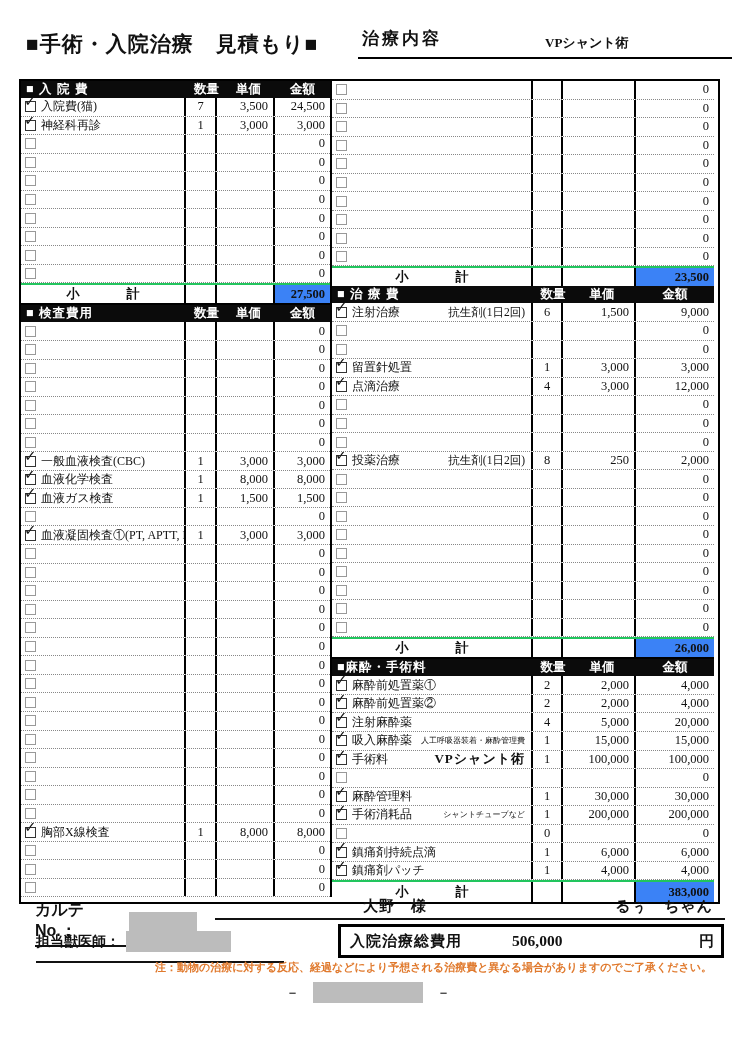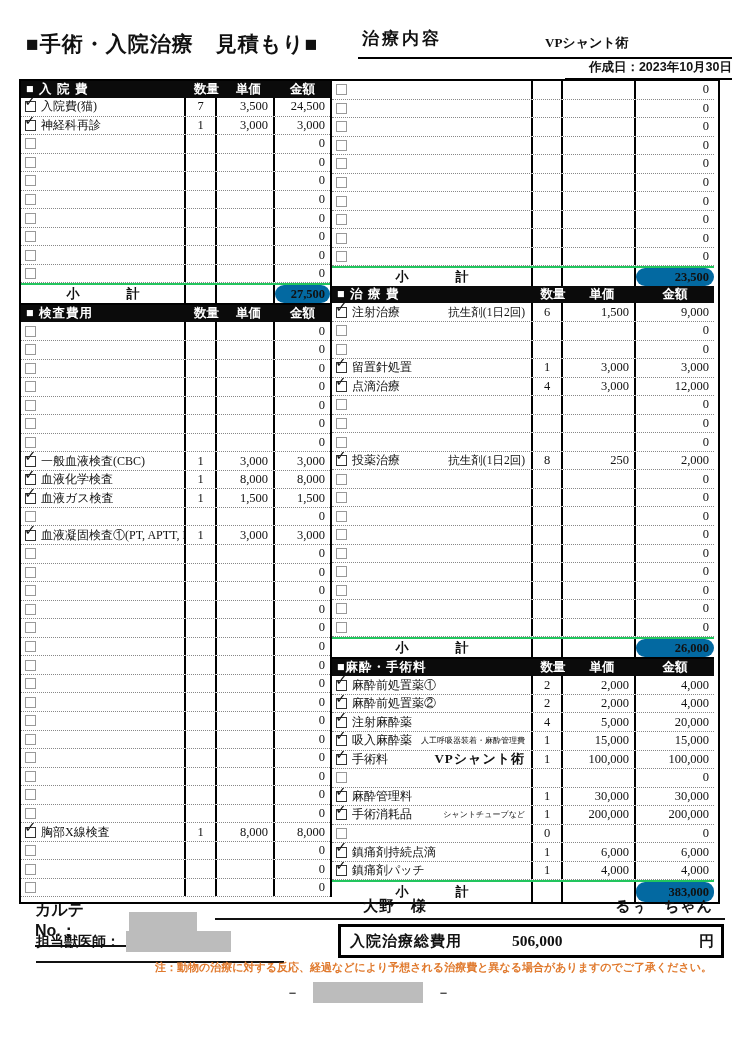--- a/index.html
+++ b/index.html
@@ -43,21 +43,21 @@
   .note.large{font-size:13px;letter-spacing:1px;font-weight:bold;}
   .cb{width:9px;height:9px;flex:none;border:1px solid #999;margin:0 5px 0 1px;position:relative;
       background:#fff;}
   .cb.checked{border-color:#333;}
   .cb.checked::after{content:"✓";position:absolute;left:-2px;top:-10px;color:#151515;
       font:bold 15px "DejaVu Sans",sans-serif;}
   .subtotal{display:flex;height:18px;flex:none;border-top:2px solid #22c55e;border-bottom:2px solid #000;
       align-items:stretch;}
   .subtotal .cl{justify-content:center;font-family:"Liberation Serif",serif;font-weight:bold;
       font-size:13px;letter-spacing:2px;}
-  .subtotal .ca{background:#0369a1;font-weight:bold;border-radius:9px;}
+  .subtotal .ca{background:#3b82f6;font-weight:bold;}
   .subtotal.final{height:20px;border-bottom:none;}
   .subtotal.noline{border-bottom:none;}
   
   .redact{display:inline-block;background:#bcbcbc;}
   .karte{position:absolute;left:35px;top:900px;width:162px;border-bottom:2px solid #111;
          font-size:16px;font-weight:bold;display:flex;align-items:center;gap:5px;padding-bottom:3px;}
   .karte .redact{width:70px;height:19px;}
   .ownerline{position:absolute;left:215px;top:897px;width:510px;border-bottom:2px solid #111;
          display:flex;align-items:flex-start;padding-bottom:2px;}
   .owner{font-size:15px;font-weight:bold;margin-left:148px;letter-spacing:1px;}
@@ -79,21 +79,20 @@
 </style>
 </head>
 <body>
 
 <div class="sheet">
 
   <div class="title">■手術・入院治療　見積もり■</div>
   <div class="tc-label">治療内容</div>
   <div class="tc-value">VPシャント術</div>
   <div class="tc-line"></div>
-  <div class="date"><span>作成日：</span><span>2023年10月30日</span></div>
 
   <div class="tablewrap">
 
     <div class="col col-left">
 
       <div class="thead">
         <div class="hl">■ 入 院 費</div>
         <div class="hq">数量</div>
         <div class="hu">単価</div>
         <div class="ha">金額</div>

